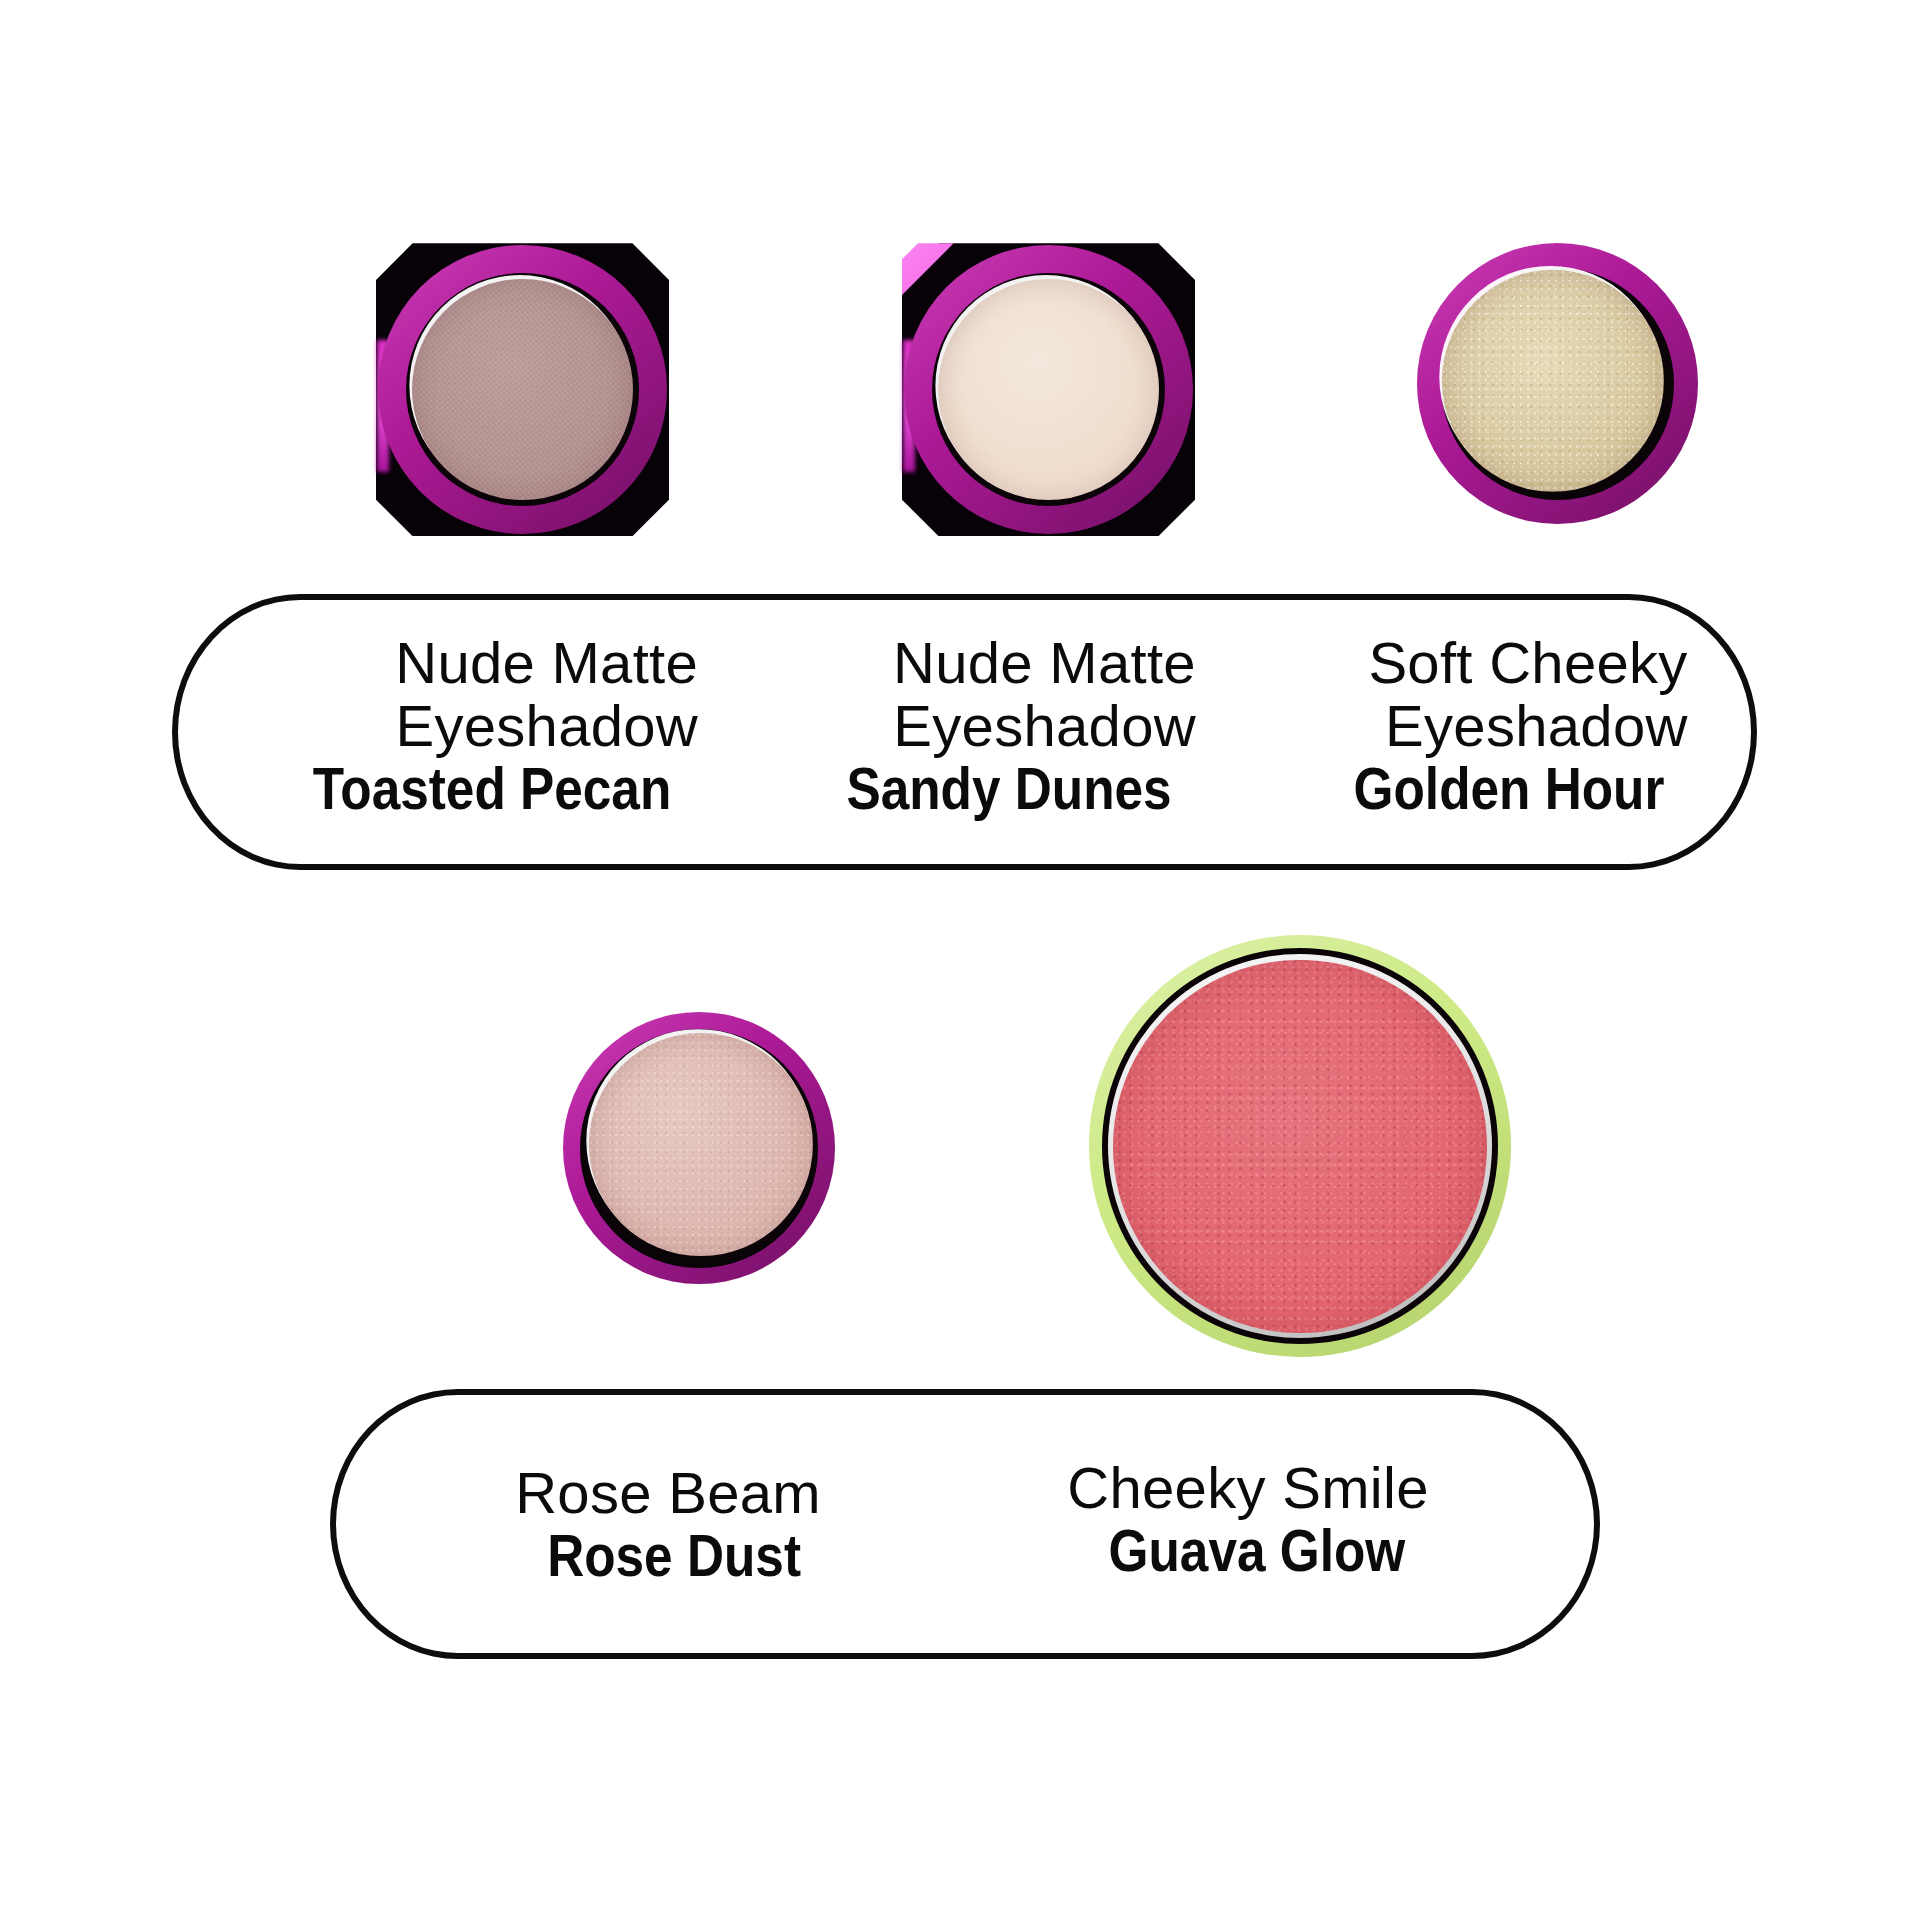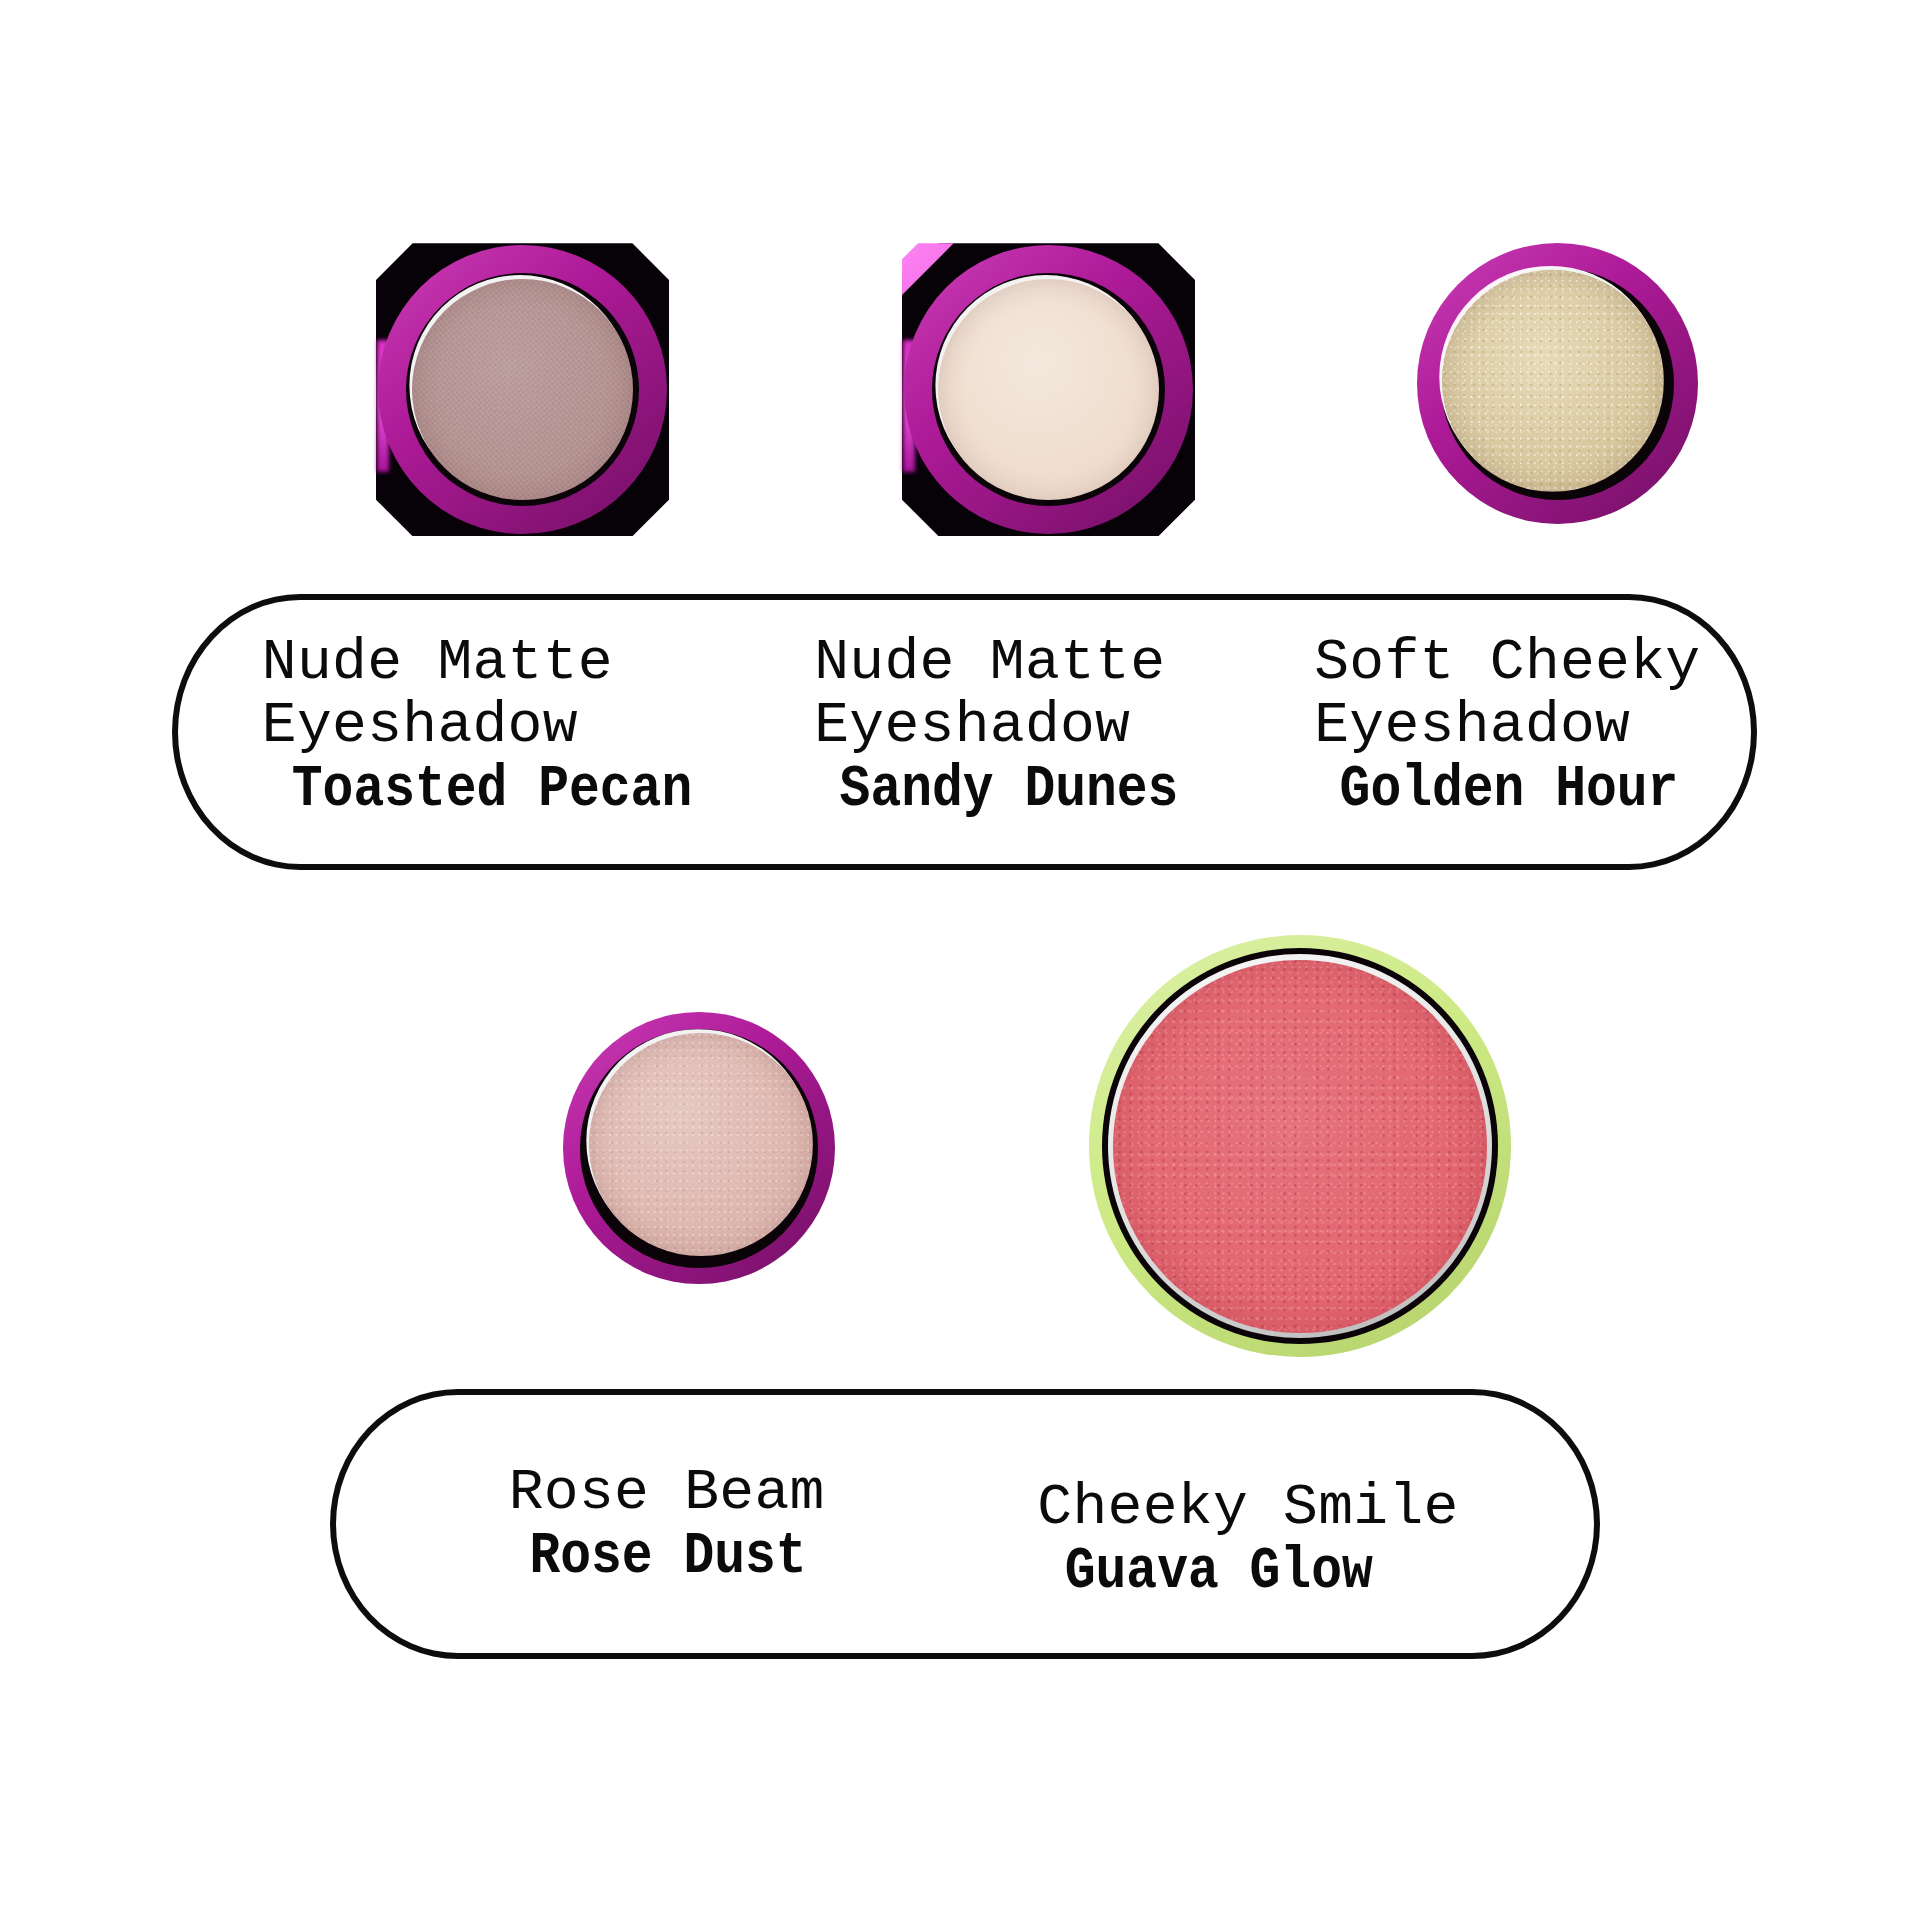--- a/index.html
+++ b/index.html
@@ -8,21 +8,21 @@
     font-family:"Liberation Sans",sans-serif;color:#0b0b0b;
   }
   
   .pill{
     position:absolute;background:#ffffff;border:6.4px solid #0d0d0d;box-sizing:border-box;
   }
   .pill.p1{left:172px;top:594px;width:1585px;height:276px;border-radius:128px/138px;}
   .pill.p2{left:330px;top:1389px;width:1270px;height:270px;border-radius:128px/135px;}
   
   .label{
-    position:absolute;transform:translate(-50%,-50%);text-align:left;white-space:nowrap;font-family:Liberation Mono, monospace;
+    position:absolute;transform:translate(-50%,-50%);text-align:right;white-space:nowrap;
   }
   .lname{font-size:58px;line-height:63px;font-weight:400;letter-spacing:0.3px;}
   .lshade{font-size:59px;line-height:65px;font-weight:700;transform:scaleX(.87);transform-origin:50% 50%;}
   
   .product{position:absolute;}
   .layer{position:absolute;}
   
   .oct{
     inset:0;background:#070108;
     clip-path:polygon(12.5% 0,87.5% 0,100% 12.5%,100% 87.5%,87.5% 100%,12.5% 100%,0 87.5%,0 12.5%);
@@ -112,21 +112,21 @@
   #product-4 .pan{inset:24.4px;transform:translate(1.9px,-3.9px);}
   #product-5{left:1049px;top:925px;width:422px;height:422px;}
   #product-5 .ringb{inset:13px;}
   #product-5 .ring-silver{inset:19px;}
   #product-5 .pan{inset:24.4px;}
   
   #label-1{left:492px;top:726px;}
   #label-2{left:1009px;top:726px;}
   #label-3{left:1509px;top:726px;}
   #label-4{left:668px;top:1525px;}
-  #label-5{left:1248px;top:1520px;margin-top:20px;}
+  #label-5{left:1248px;top:1520px;}
 </style>
 </head>
 <body>
 
 <div class="canvas">
 
   <div class="pill p1"></div>
 
   <div class="pill p2"></div>
 

